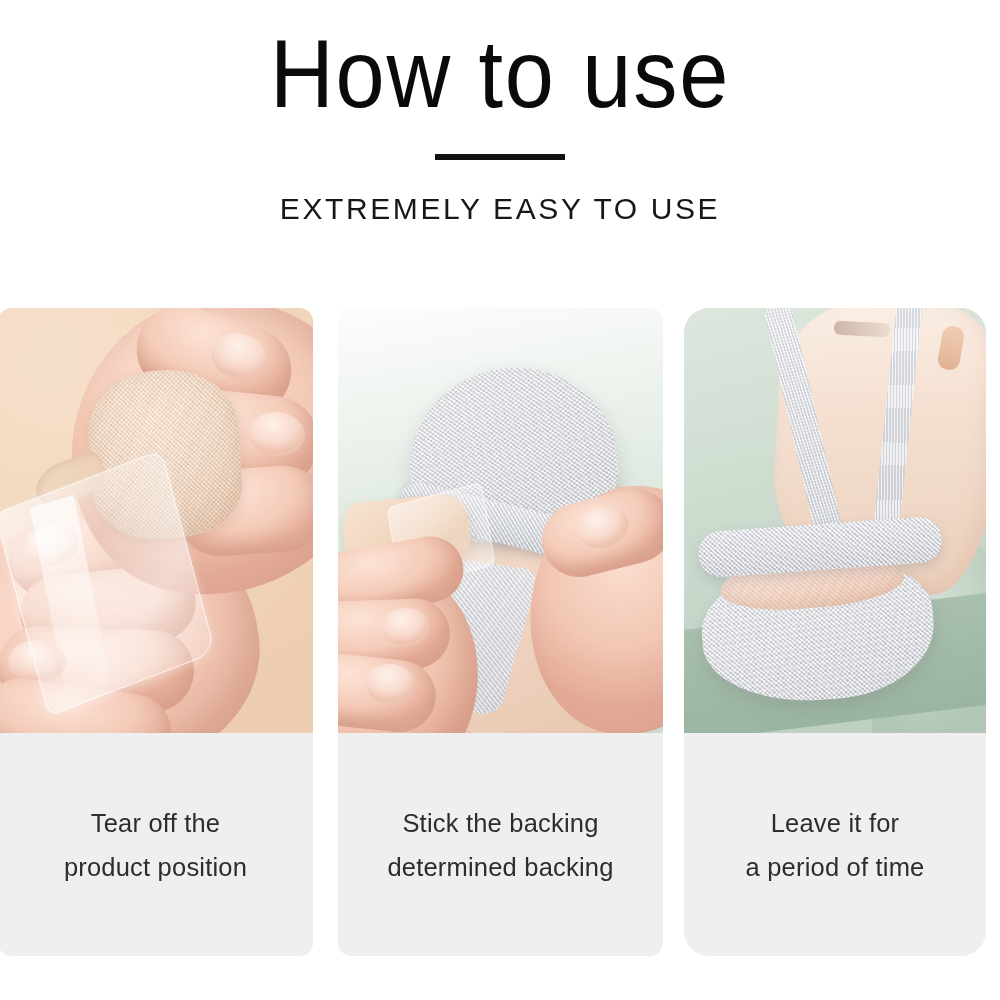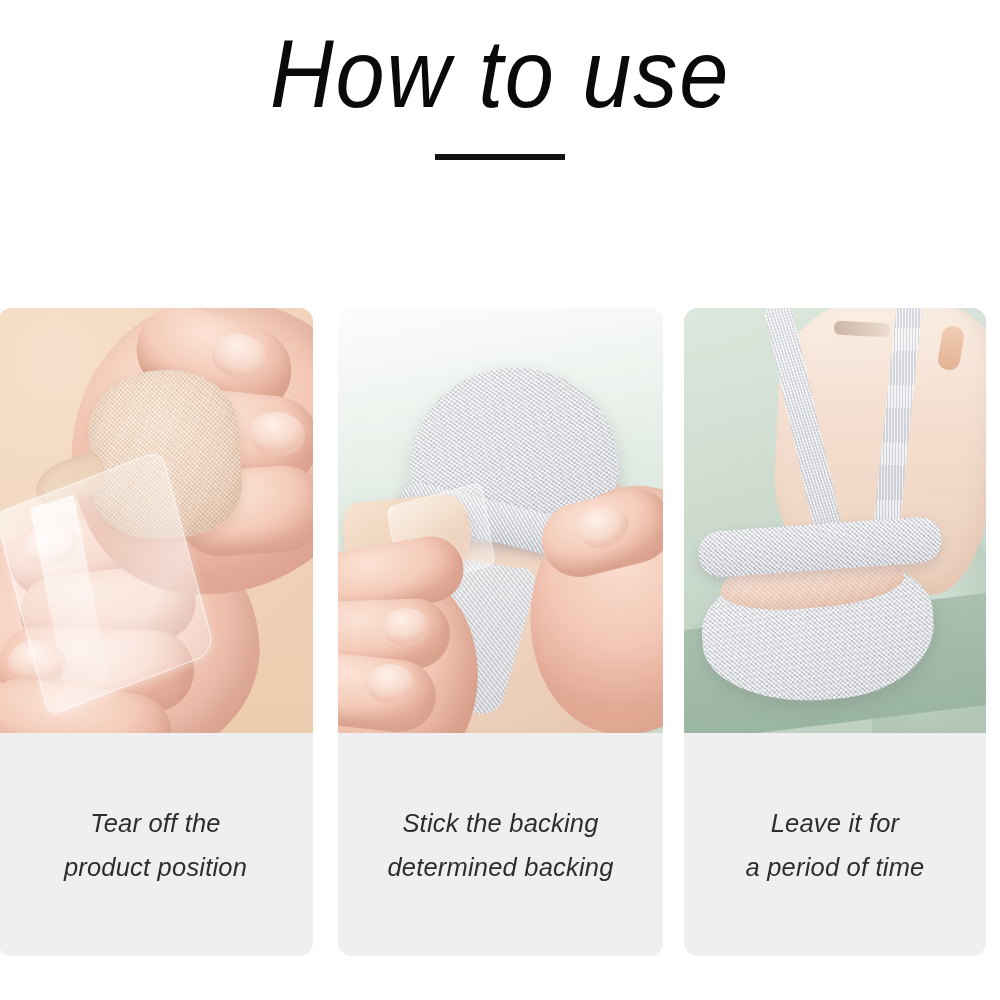--- a/index.html
+++ b/index.html
@@ -10,21 +10,20 @@
     background: #ffffff;
     font-family: "Liberation Sans", "DejaVu Sans", sans-serif;
     overflow: hidden;
   }
 
   #page {
     position: relative;
     width: 1000px;
     height: 1000px;
     background: #ffffff;
-    font-style: italic;
   }
 
   
   .header {
     position: absolute;
     top: 0; left: 0;
     width: 1000px;
     text-align: center;
   }
 
@@ -76,21 +75,21 @@
     top: 0;
     width: 312px;
     height: 648px;
     border-radius: 14px;
     overflow: hidden;
     background: #efefef;
   }
 
   .step-card.step-1 { left: -2px;  width: 315px; }
   .step-card.step-2 { left: 338px; width: 325px; }
-  .step-card.step-3 { left: 684px; width: 302px; }
+  .step-card.step-3 { left: 684px; width: 302px; border-radius: 25px; }
 
   .photo {
     position: relative;
     width: 100%;
     height: 425px;
     overflow: hidden;
   }
 
   .caption {
     position: relative;
@@ -413,20 +412,21 @@
   }
 </style>
 </head>
 <body>
 
 <div id="page">
 
   <div class="header">
     <div class="page-title">How to use</div>
     <div class="title-divider"></div>
+    <div class="page-subtitle">EXTREMELY EASY TO USE</div>
   </div>
 
   <div class="steps-row">
 
     <div class="step-card step-1">
       <div class="photo">
         <div class="bg1"></div>
 
         <div class="hand-lower"></div>
         <div class="finger f-l1"></div>

